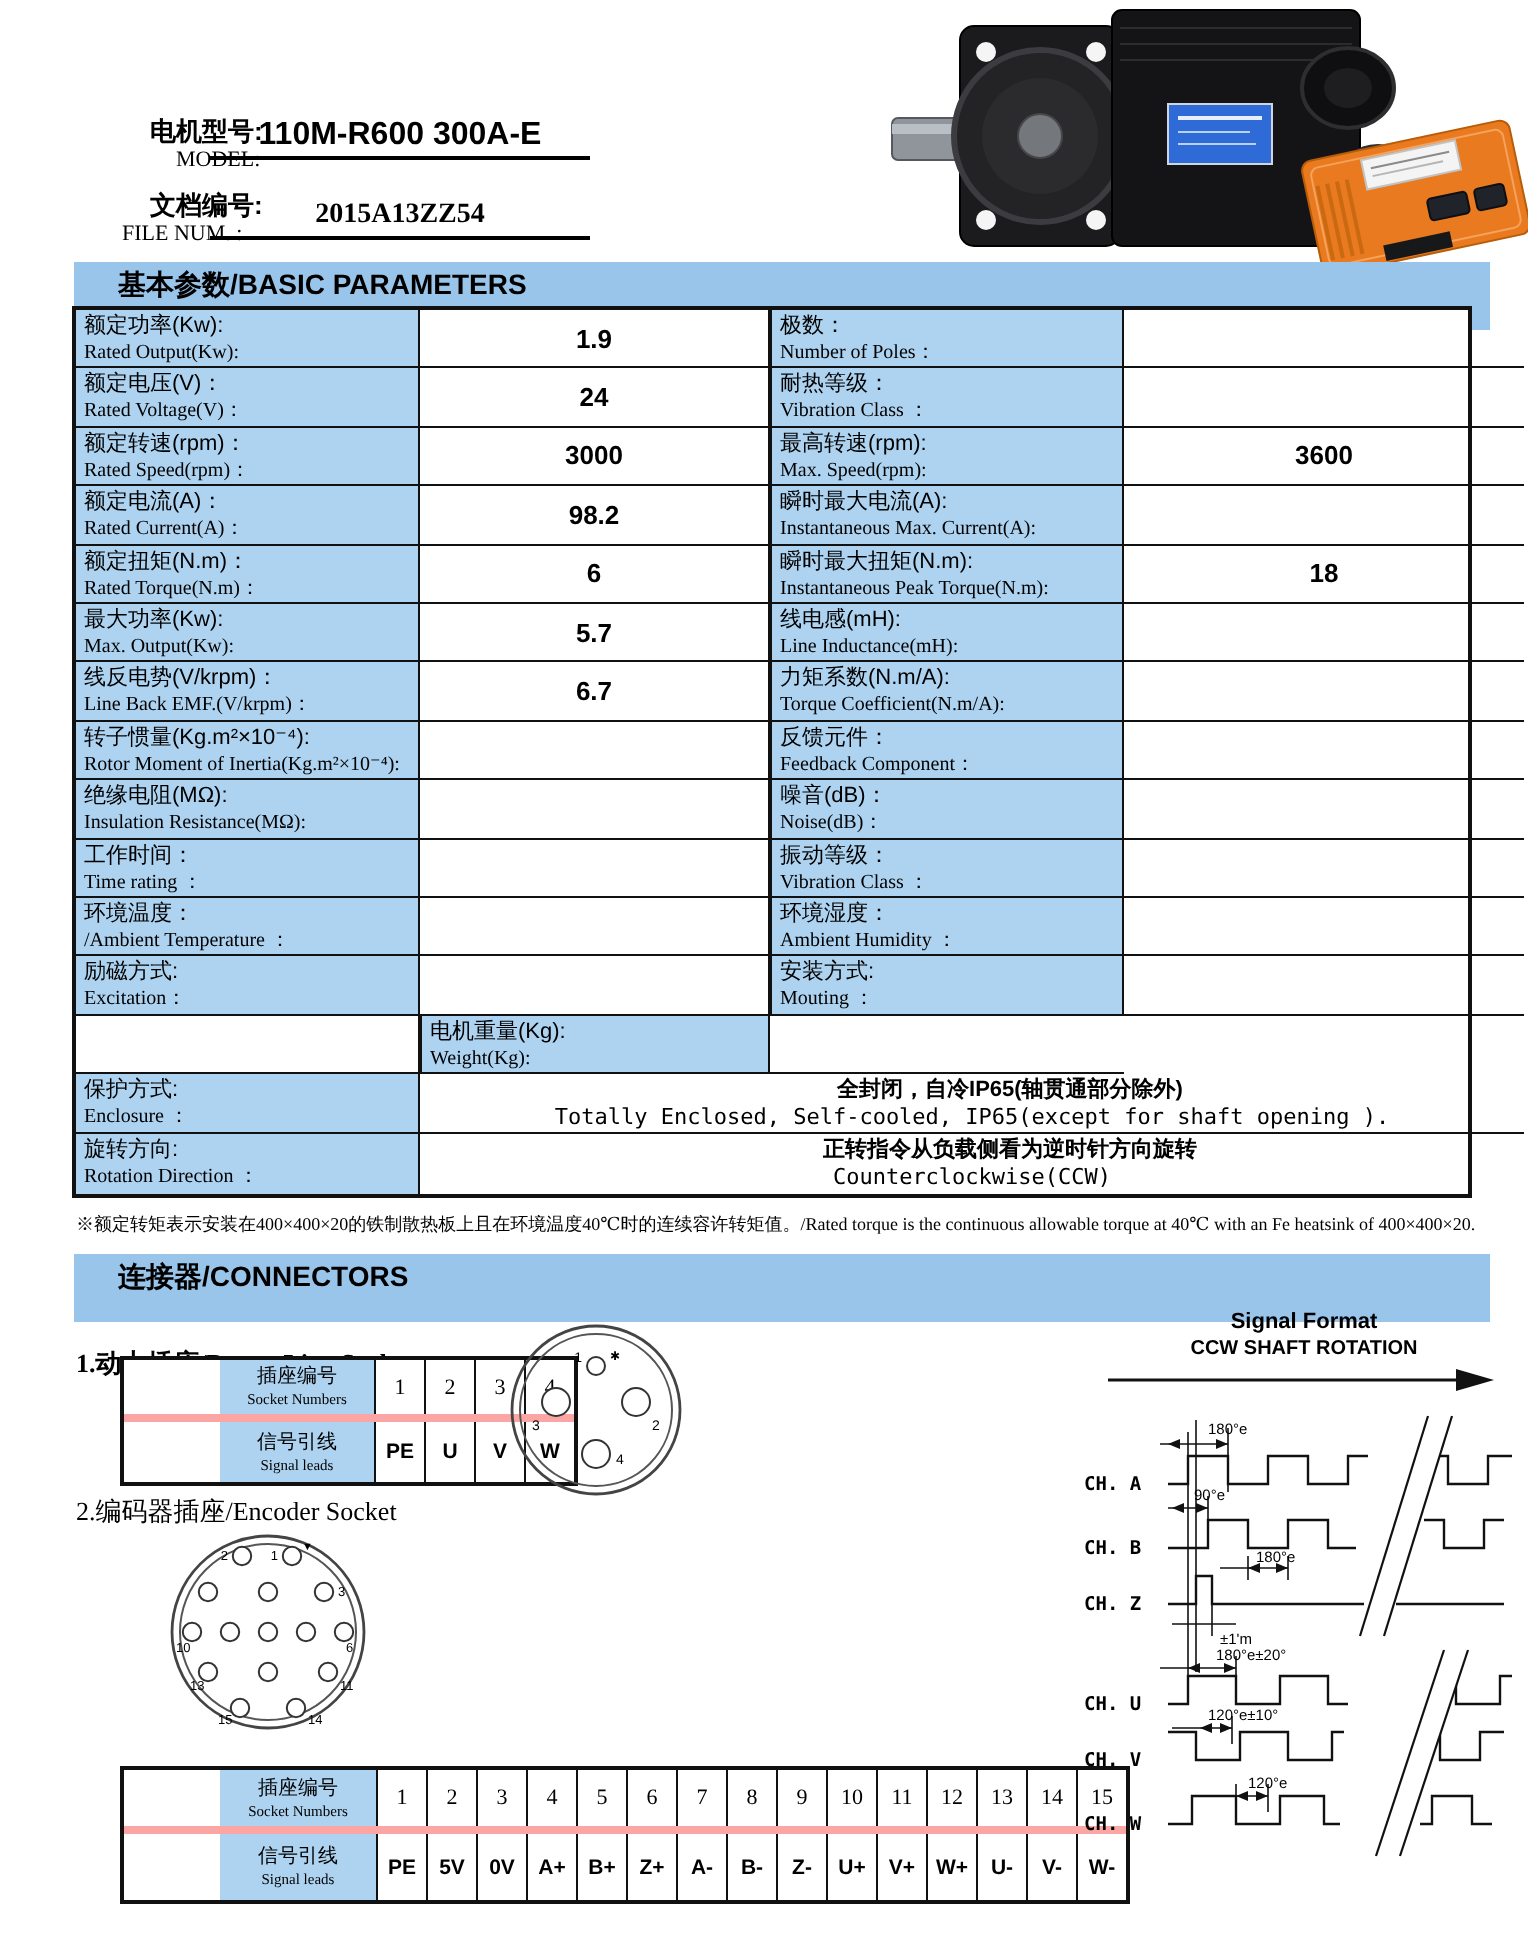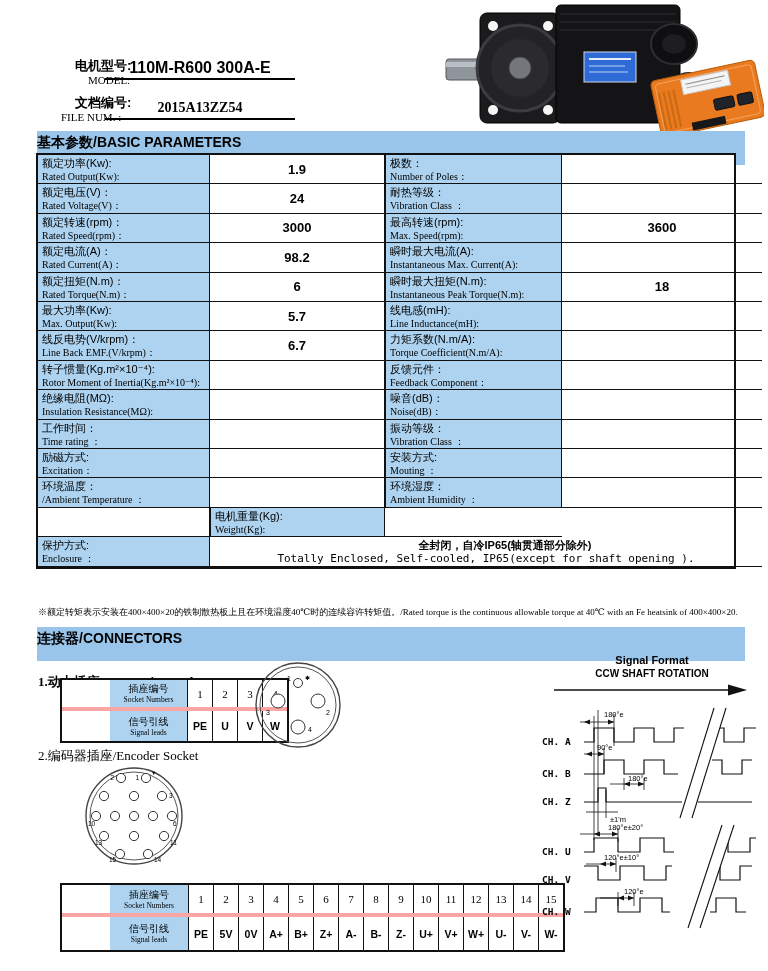--- a/index.html
+++ b/index.html
@@ -8,21 +8,21 @@
 
   
   .hdr-label-cn{position:absolute;font:bold 13px/15px "Liberation Sans","DejaVu Sans",sans-serif;}
   .hdr-label-en{position:absolute;font:11px/13px "Liberation Serif","DejaVu Serif",serif;}
   .hdr-value{position:absolute;font:bold 16px/20px "Liberation Sans","DejaVu Sans",sans-serif;
              border-bottom:2px solid #000;text-align:center;}
   .hdr-value.small{font-size:14px;font-family:Liberation Serif, serif;}
 
   
   .section-bar{position:absolute;left:37px;width:708px;height:34px;background:#9ac5ea;
-               font:bold 14px/22px "Liberation Sans","DejaVu Sans",sans-serif;padding-left:0;box-sizing:border-box;}
+               font:bold 14px/22px "Liberation Sans","DejaVu Sans",sans-serif;padding-left:22px;box-sizing:border-box;}
 
   
   .params-table{position:absolute;left:36px;top:153px;width:700px;border:2px solid #111;box-sizing:border-box;background:#fff;}
   .p-row{display:grid;grid-template-columns:172px 175px 177px 200px;height:29.4px;}
   .cell{border-right:1px solid #111;border-bottom:1px solid #111;overflow:hidden;box-sizing:border-box;}
   .p-row .cell:last-child,.span-row .cell:last-child{border-right:none;}
   .label{background:#add3f0;padding:1px 4px 0 4px;}
   .label .cn{font:11px/14px "Liberation Sans","DejaVu Sans",sans-serif;white-space:nowrap;}
   .label .en{font:10px/13px "Liberation Serif","DejaVu Serif",serif;white-space:nowrap;}
   .value{display:flex;align-items:center;justify-content:center;
@@ -247,59 +247,69 @@
         </div>
         <div class="cell value"></div>
         <div class="cell label col3">
           <div class="cn">振动等级：</div>
           <div class="en">Vibration Class ：</div>
         </div>
         <div class="cell value"></div>
       </div>
         <div class="p-row">
         <div class="cell label">
+          <div class="cn">环境温度：</div>
+          <div class="en">/Ambient Temperature ：</div>
+        </div>
+        <div class="cell value"></div>
+        <div class="cell label col3">
+          <div class="cn">环境湿度：</div>
+          <div class="en">Ambient Humidity ：</div>
+        </div>
+        <div class="cell value"></div>
+      </div>
+        <div class="p-row">
+        <div class="cell label">
           <div class="cn">励磁方式:</div>
           <div class="en">Excitation：</div>
         </div>
         <div class="cell value"></div>
         <div class="cell label col3">
           <div class="cn">安装方式:</div>
           <div class="en">Mouting ：</div>
-        </div>
-        <div class="cell value"></div>
-      </div>
-        <div class="p-row">
-        <div class="cell label">
-          <div class="cn">环境温度：</div>
-          <div class="en">/Ambient Temperature ：</div>
-        </div>
-        <div class="cell value"></div>
-        <div class="cell label col3">
-          <div class="cn">环境湿度：</div>
-          <div class="en">Ambient Humidity ：</div>
         </div>
         <div class="cell value"></div>
       </div>
         <div class="p-row">
         <div class="cell value"></div>
         <div class="cell label col3">
           <div class="cn">电机重量(Kg):</div>
           <div class="en">Weight(Kg):</div>
         </div>
         <div class="cell value"></div>
       </div>
       </div>
     <div class="span-row">
       <div class="cell label">
         <div class="cn">保护方式:</div>
         <div class="en">Enclosure ：</div>
       </div>
       <div class="cell span-value">
         <div class="cn">全封闭，自冷IP65(轴贯通部分除外)</div>
         <div class="en">Totally Enclosed, Self-cooled, IP65(except for shaft opening ).</div>
+      </div>
+    </div>
+    <div class="span-row">
+      <div class="cell label" style="border-bottom:none;">
+        <div class="cn">旋转方向:</div>
+        <div class="en">Rotation Direction ：</div>
+      </div>
+      <div class="cell span-value" style="border-bottom:none;">
+        <div class="cn">正转指令从负载侧看为逆时针方向旋转</div>
+        <div class="en">Counterclockwise(CCW)</div>
       </div>
     </div>
   </div>
 
   <div class="note">※额定转矩表示安装在400×400×20的铁制散热板上且在环境温度40℃时的连续容许转矩值。/Rated torque is the continuous allowable torque at 40℃ with an Fe heatsink of 400×400×20.</div>
 
   <div class="section-bar" style="top:627px;">连接器/CONNECTORS</div>
 
   <div class="sub-heading" style="top:674px;font-weight:bold;">1.动力插座/Power Line Socket</div>
 

